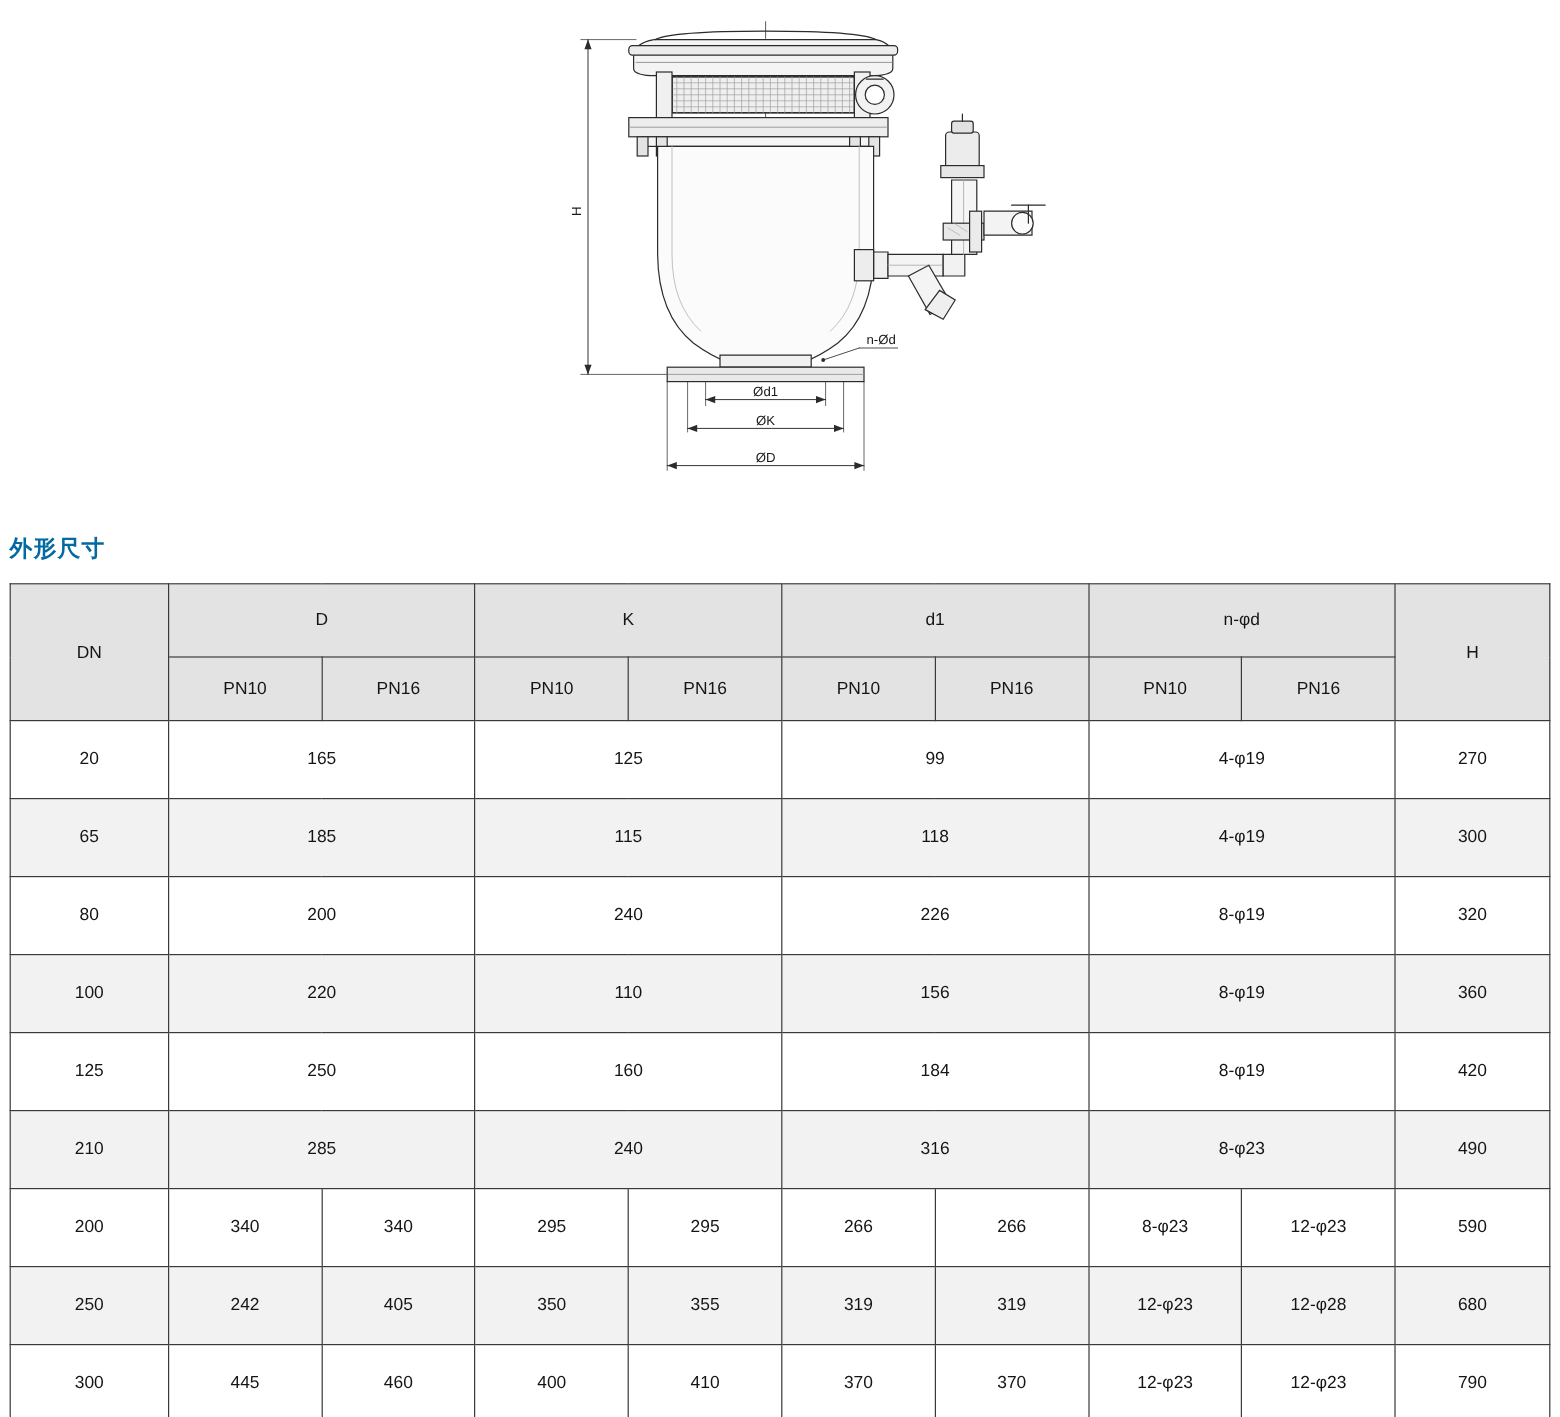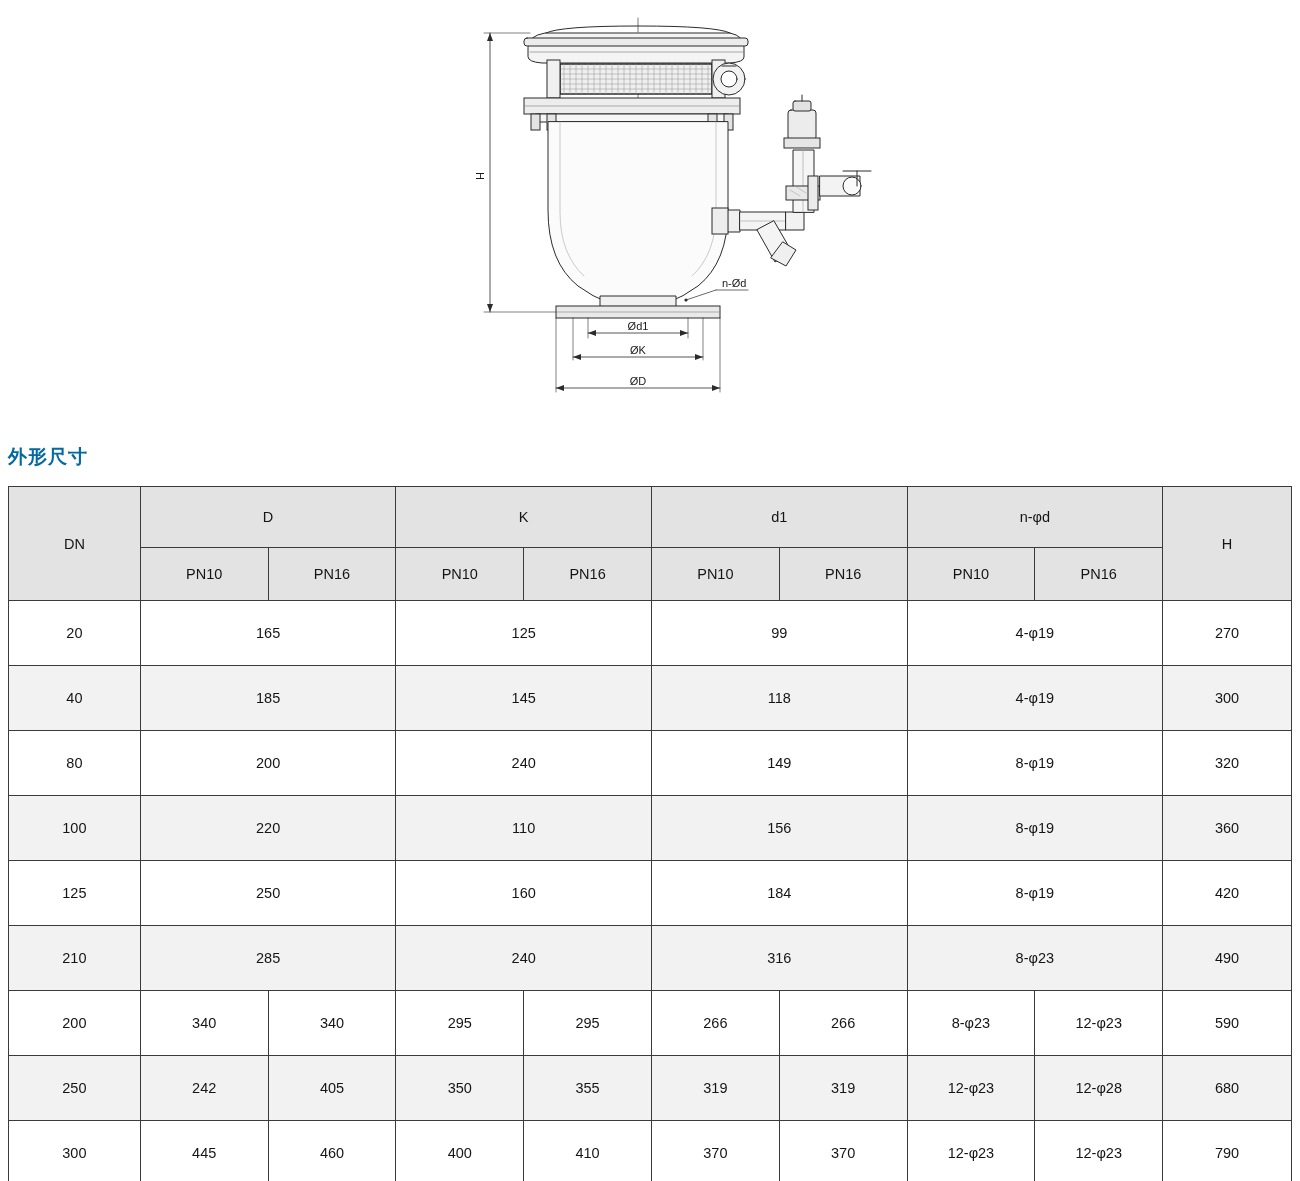--- a/index.html
+++ b/index.html
@@ -274,32 +274,32 @@
     <tbody id="table-body">
         <tr>
           <td>20</td>
           <td colspan="2">165</td>
           <td colspan="2">125</td>
           <td colspan="2">99</td>
           <td colspan="2">4-φ19</td>
           <td>270</td>
         </tr>
         <tr>
-          <td>40</td>
+          <td>65</td>
           <td colspan="2">185</td>
-          <td colspan="2">145</td>
+          <td colspan="2">115</td>
           <td colspan="2">118</td>
           <td colspan="2">4-φ19</td>
           <td>300</td>
         </tr>
         <tr>
           <td>80</td>
           <td colspan="2">200</td>
           <td colspan="2">240</td>
-          <td colspan="2">149</td>
+          <td colspan="2">226</td>
           <td colspan="2">8-φ19</td>
           <td>320</td>
         </tr>
         <tr>
           <td>100</td>
           <td colspan="2">220</td>
           <td colspan="2">110</td>
           <td colspan="2">156</td>
           <td colspan="2">8-φ19</td>
           <td>360</td>

